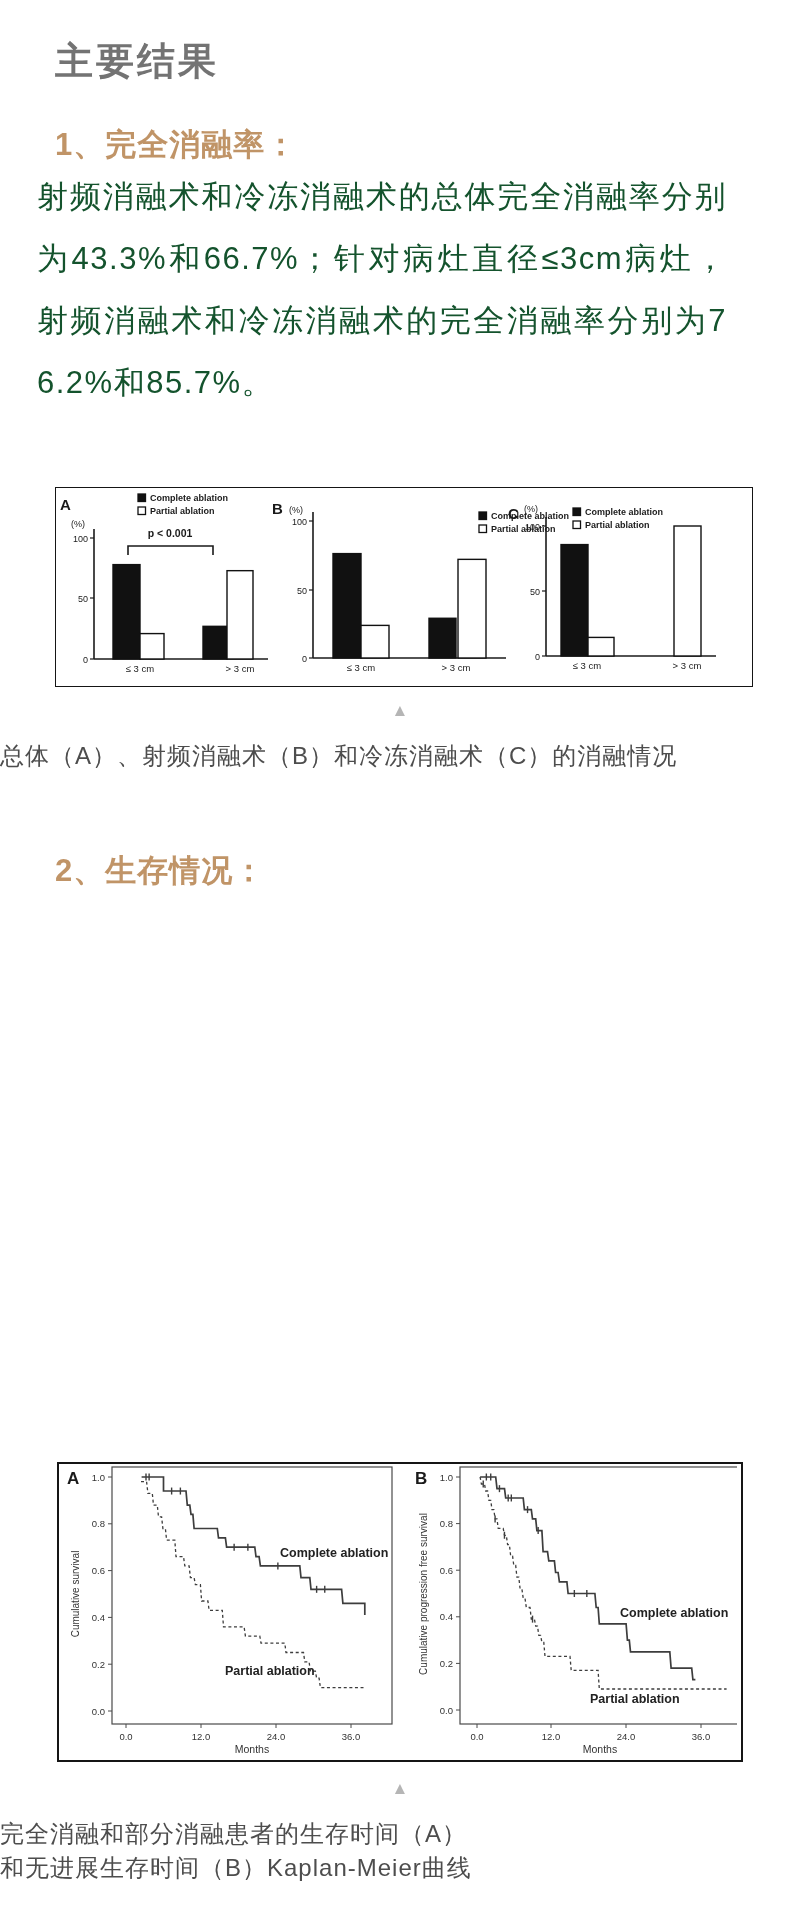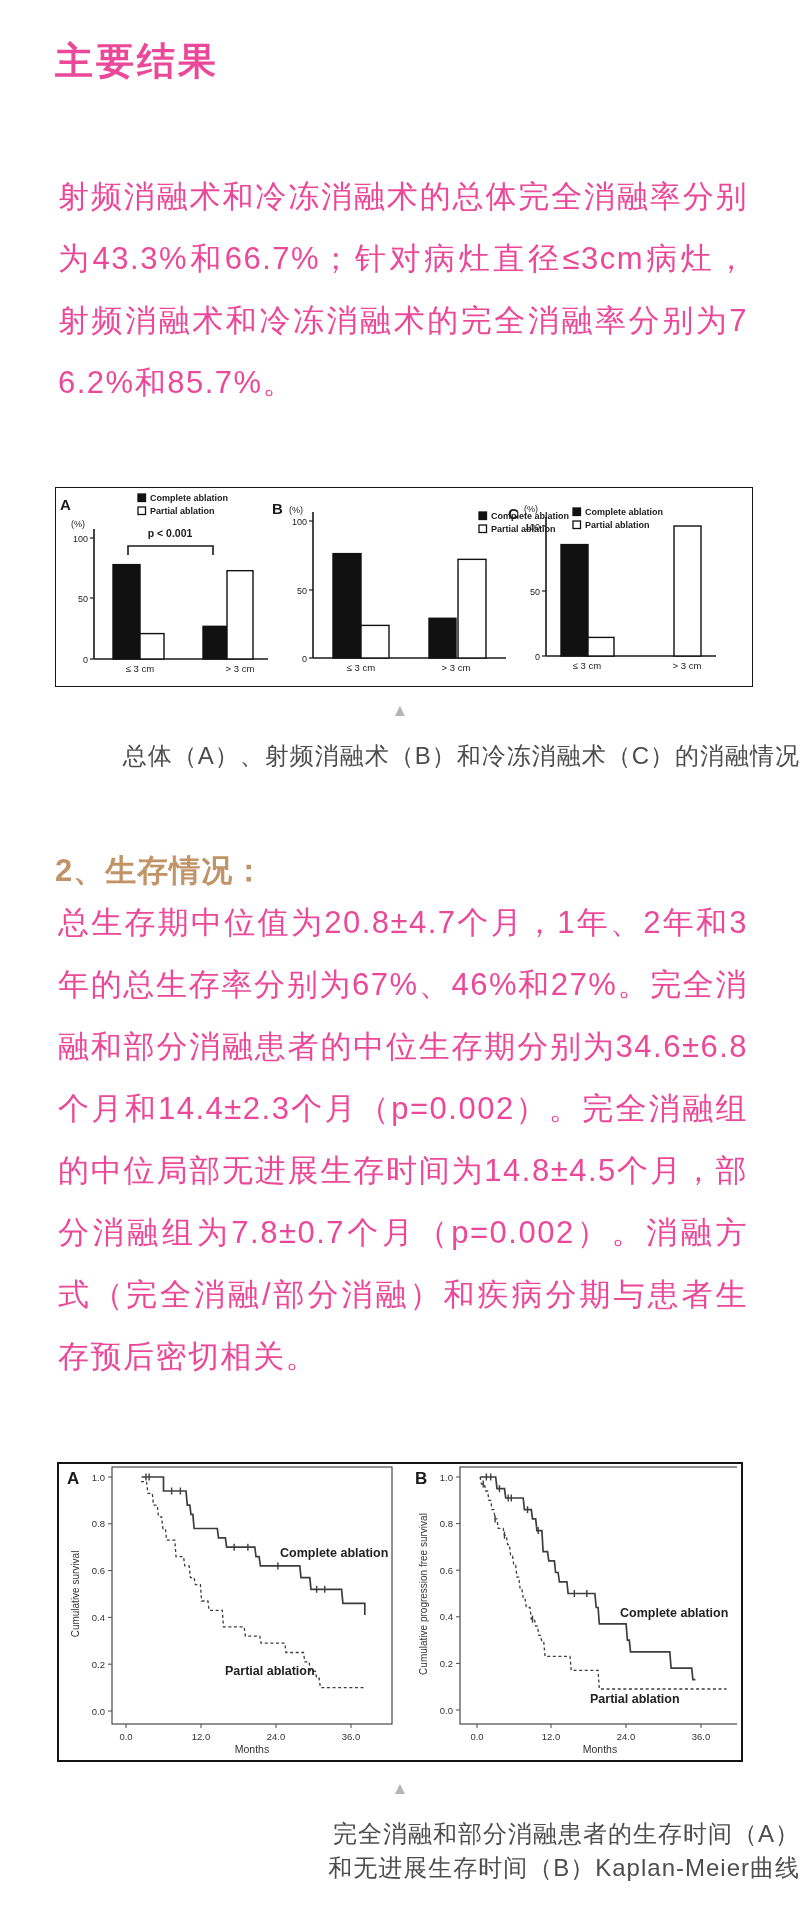--- a/index.html
+++ b/index.html
@@ -1,38 +1,39 @@
 <!DOCTYPE html>
 <html><head>
 <meta charset="utf-8">
 <style>
   html,body{margin:0;padding:0;background:#ffffff;}
   #page{position:relative;width:800px;height:1924px;background:#fff;overflow:hidden;
         font-family:"Liberation Sans","DejaVu Sans",sans-serif;}
   .abs{position:absolute;}
   #page-title{left:55px;top:36px;font-family:"Liberation Serif","DejaVu Serif",serif;
-      font-size:38px;font-weight:bold;color:#ec4899;letter-spacing:3px;}
+      font-size:38px;font-weight:bold;color:#737373;letter-spacing:3px;}
   .sec-heading{left:55px;font-size:31px;font-weight:bold;color:#c09467;letter-spacing:1px;}
-  .body-para{left:58px;width:690px;font-size:31px;line-height:62px;color:#ec4899;
+  .body-para{left:37px;width:690px;font-size:31px;line-height:62px;color:#14532d;
       text-align:justify;letter-spacing:1.5px;word-break:break-all;}
   .figure-box{left:55px;width:696px;background:#fff;border:2px solid #151515;}
   #figure1-box{top:487px;height:198px;border-width:1.5px;}
   #figure2-box{left:57px;top:1462px;width:682px;height:296px;}
   .caret{left:0;width:800px;text-align:center;font-size:17px;color:#b5b5b5;line-height:1;}
-  .caption{left:0;width:800px;text-align:right;font-size:24px;color:#4d4d4d;letter-spacing:1px;}
+  .caption{left:0;width:800px;text-align:left;font-size:24px;color:#4d4d4d;letter-spacing:1px;}
   svg{display:block;}
   svg text{font-family:"Liberation Sans","DejaVu Sans",sans-serif;}
 </style>
 </head>
 <body>
 
 <div id="page">
 
   <div id="page-title" class="abs">主要结果</div>
 
+  <div class="abs sec-heading" style="top:124px;">1、完全消融率：</div>
   <div class="abs body-para" style="top:166px;">射频消融术和冷冻消融术的总体完全消融率分别为43.3%和66.7%；针对病灶直径≤3cm病灶，射频消融术和冷冻消融术的完全消融率分别为76.2%和85.7%。</div>
 
   <div id="figure1-box" class="abs figure-box">
     <svg id="fig1svg" width="692" height="194" viewBox="0 0 692 194">
         <g>
           <text x="4" y="22" font-size="15" fill="#1a1a1a" text-anchor="start" font-weight="bold" transform="">A</text>
           <text x="15" y="39" font-size="9" fill="#1a1a1a" text-anchor="start" font-weight="normal" transform="">(%)</text>
           <line x1="38" y1="41" x2="38" y2="171" stroke="#1a1a1a" stroke-width="1.6"></line>
           <line x1="38" y1="171" x2="212" y2="171" stroke="#1a1a1a" stroke-width="1.6"></line>
           <line x1="34" y1="50" x2="38" y2="50" stroke="#1a1a1a" stroke-width="1.2"></line>
@@ -97,21 +98,20 @@
           <rect x="517" y="33" width="7.5" height="7.5" fill="#ffffff" stroke="#111111" stroke-width="1.3"></rect>
           <text x="529" y="40" font-size="9" fill="#1a1a1a" text-anchor="start" font-weight="bold" transform="">Partial ablation</text>
         </g>
       </svg>
   </div>
 
   <div class="abs caret" style="top:702px;">▲</div>
   <div class="abs caption" style="top:740px;">总体（A）、射频消融术（B）和冷冻消融术（C）的消融情况</div>
 
   <div class="abs sec-heading" style="top:850px;text-align:right;">2、生存情况：</div>
-  <div class="abs body-para" style="top:892px;">总生存期中位值为20.8±4.7个月，1年、2年和3年的总生存率分别为67%、46%和27%。完全消融和部分消融患者的中位生存期分别为34.6±6.8个月和14.4±2.3个月（p=0.002）。完全消融组的中位局部无进展生存时间为14.8±4.5个月，部分消融组为7.8±0.7个月（p=0.002）。消融方式（完全消融/部分消融）和疾病分期与患者生存预后密切相关。</div>
 
   <div id="figure2-box" class="abs figure-box">
     <svg id="fig2svg" width="678" height="292" viewBox="0 0 678 292">
         <g>
           <text x="8" y="20" font-size="17" fill="#1a1a1a" text-anchor="start" font-weight="bold" transform="">A</text>
           <rect x="53" y="3" width="280" height="257" fill="none" stroke="#4a4a4a" stroke-width="1.2"></rect>
           <line x1="49" y1="247" x2="53" y2="247" stroke="#4a4a4a" stroke-width="1"></line>
           <text x="46" y="250.5" font-size="9.5" fill="#333" text-anchor="end" font-weight="normal" transform="">0.0</text>
           <line x1="49" y1="200.2" x2="53" y2="200.2" stroke="#4a4a4a" stroke-width="1"></line>
           <text x="46" y="203.7" font-size="9.5" fill="#333" text-anchor="end" font-weight="normal" transform="">0.2</text>

